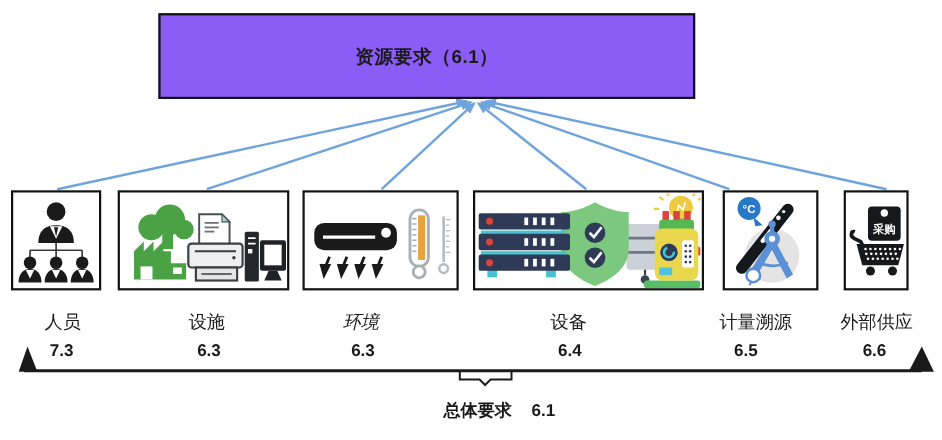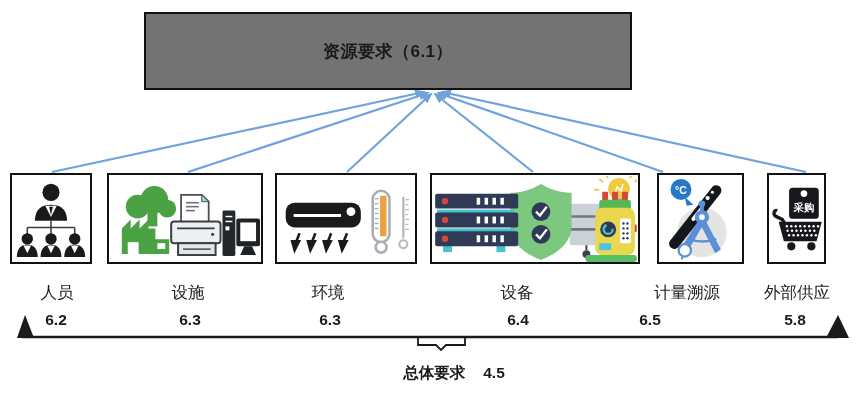--- a/index.html
+++ b/index.html
@@ -4,21 +4,21 @@
 <style>
   html,body{margin:0;padding:0;background:#ffffff;}
   .stage{
     position:relative;width:856px;height:400px;background:#ffffff;overflow:hidden;
     font-family:"Liberation Sans","DejaVu Sans",sans-serif;color:#1a1a1a;
   }
   .abs{position:absolute;}
   
   .top-box{
     left:144px;top:12px;width:484px;height:74px;
-    border:2.5px solid #111;background:#737373;
+    border:2.5px solid #111;background:#8b5cf6;
     display:flex;flex-direction:column;align-items:center;justify-content:center;gap:5px;
   }
   .top-box .title{font-size:17px;font-weight:bold;letter-spacing:.5px;}
   .top-box .subtitle{font-size:16px;letter-spacing:.5px;}
   
   .item-box{
     border:2px solid #111;background:#fff;top:173px;height:91px;
     display:flex;align-items:center;justify-content:center;box-sizing:border-box;
   }
   .item-box svg{display:block;}
@@ -323,36 +323,36 @@
       <g>
         <rect x="27" y="2" width="40" height="42" rx="5" fill="#16181B"></rect>
         <circle cx="47" cy="10" r="4.5" fill="#ffffff"></circle>
         <text x="47" y="34" text-anchor="middle" font-size="14" font-weight="bold" fill="#ffffff">采购</text>
       </g>
     </svg>
   </div>
 
   <div class="abs cat-label" style="left:57px;font-family:Liberation Serif, serif;">人员</div>
   <div class="abs cat-label" style="left:188px;">设施</div>
-  <div class="abs cat-label" style="left:328px;">环境</div>
+  <div class="abs cat-label" style="left:328px;font-style:italic;">环境</div>
   <div class="abs cat-label" style="left:517px;">设备</div>
   <div class="abs cat-label" style="left:687px;">计量溯源</div>
   <div class="abs cat-label" style="left:797px;">外部供应</div>
 
-  <div class="abs cat-clause" style="left:56px;">6.2</div>
+  <div class="abs cat-clause" style="left:56px;">7.3</div>
   <div class="abs cat-clause" style="left:190px;">6.3</div>
   <div class="abs cat-clause" style="left:330px;">6.3</div>
   <div class="abs cat-clause" style="left:518px;">6.4</div>
-  <div class="abs cat-clause" style="left:650px;">6.5</div>
-  <div class="abs cat-clause" style="left:795px;">5.8</div>
+  <div class="abs cat-clause" style="left:678px;">6.5</div>
+  <div class="abs cat-clause" style="left:795px;">6.6</div>
 
   <svg class="overlay" width="856" height="400">
     <line x1="22" y1="337" x2="838" y2="337" stroke="#1a1a1a" stroke-width="2.6"></line>
     <polygon points="17,338 34,338 25,315" fill="#1a1a1a"></polygon>
     <polygon points="826,338 849,338 838,315" fill="#1a1a1a"></polygon>
     <path d="M418,338 L418,345 L436,345 L441,350 L446,345 L465,345 L465,338" fill="none" stroke="#1a1a1a" stroke-width="1.8"></path>
   </svg>
 
   <div class="abs footer-text">
-    <span>总体要求</span><span class="gap"></span><span>4.5</span>
+    <span>总体要求</span><span class="gap"></span><span>6.1</span>
   </div>
 
 </div>
 
 </body></html>

